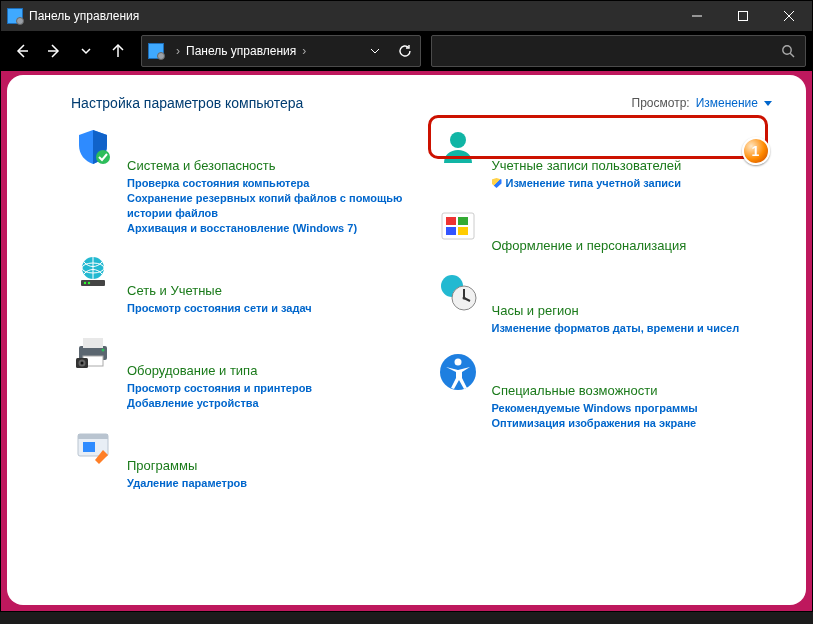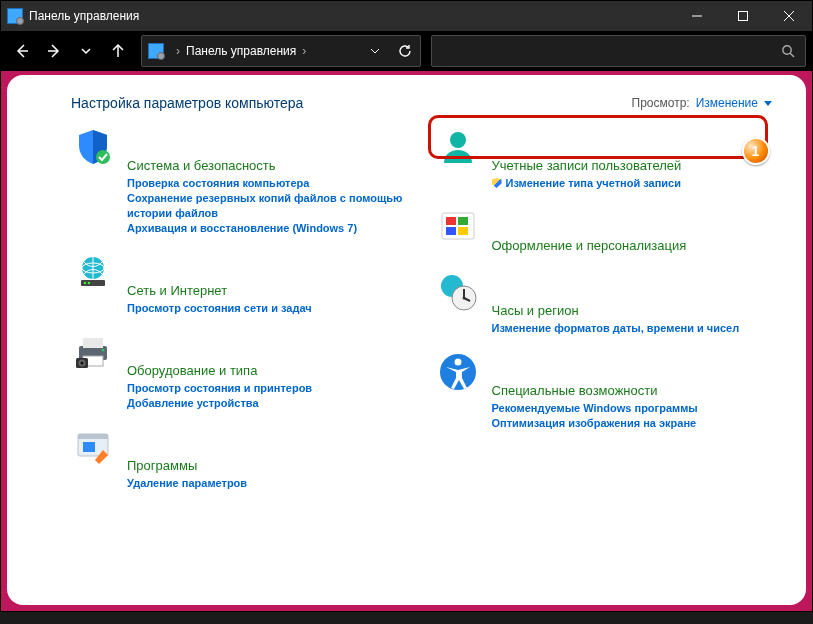--- a/index.html
+++ b/index.html
@@ -341,21 +341,21 @@
             <svg width="40" height="40" viewBox="0 0 40 40">
                 <circle cx="20" cy="16" r="11" fill="#23b9d1"></circle>
                 <ellipse cx="20" cy="16" rx="11" ry="5" fill="none" stroke="#fff" stroke-width="1"></ellipse>
                 <path d="M20 5v22M11 10c5 6 13 6 18 0M11 22c5-6 13-6 18 0" stroke="#fff" stroke-width="1" fill="none"></path>
                 <rect x="8" y="28" width="24" height="6" rx="1" fill="#444"></rect>
                 <circle cx="12" cy="31" r="1.2" fill="#3f3"></circle>
                 <circle cx="16" cy="31" r="1.2" fill="#3f3"></circle>
               </svg>
           </div>
           <div class="cat-body">
-            <div class="cat-title">Сеть и Интернет</div>
+            <div class="cat-title">Сеть и Учетные</div>
             <span class="cat-link">Просмотр состояния сети и задач</span>
           </div>
         </div>
 
         <div class="cat">
           <div class="cat-icon">
             <svg width="40" height="40" viewBox="0 0 40 40">
                 <rect x="6" y="14" width="28" height="14" rx="2" fill="#5b6670"></rect>
                 <rect x="10" y="6" width="20" height="10" fill="#e8e8e8"></rect>
                 <rect x="10" y="24" width="20" height="10" fill="#fff" stroke="#aaa"></rect>

